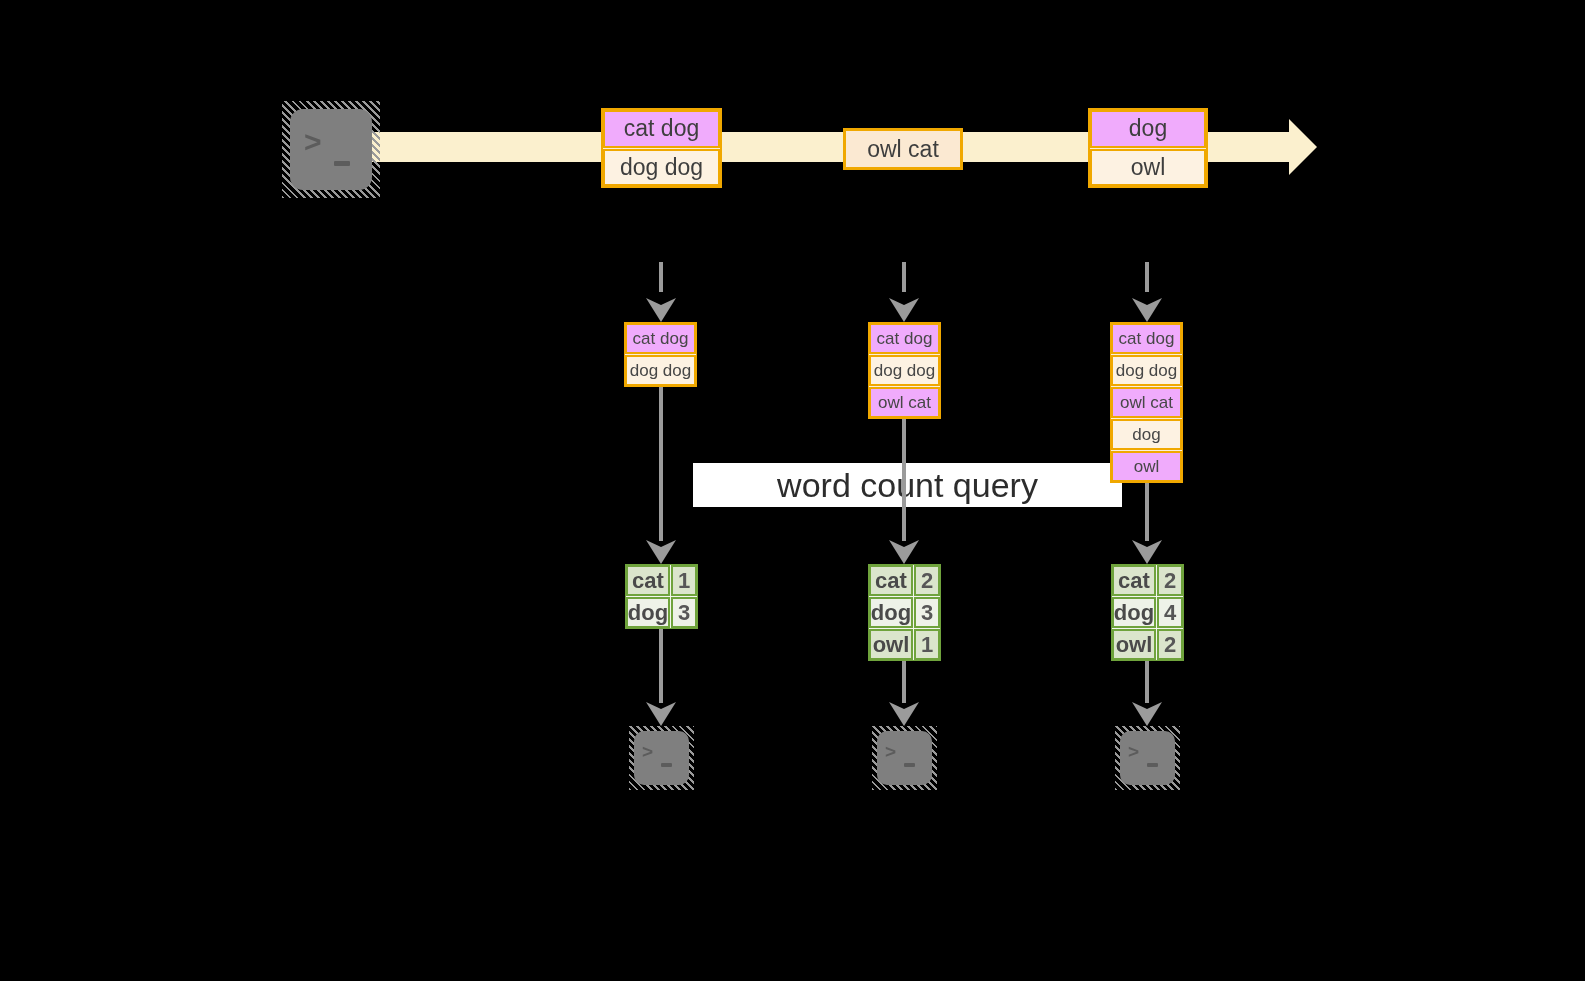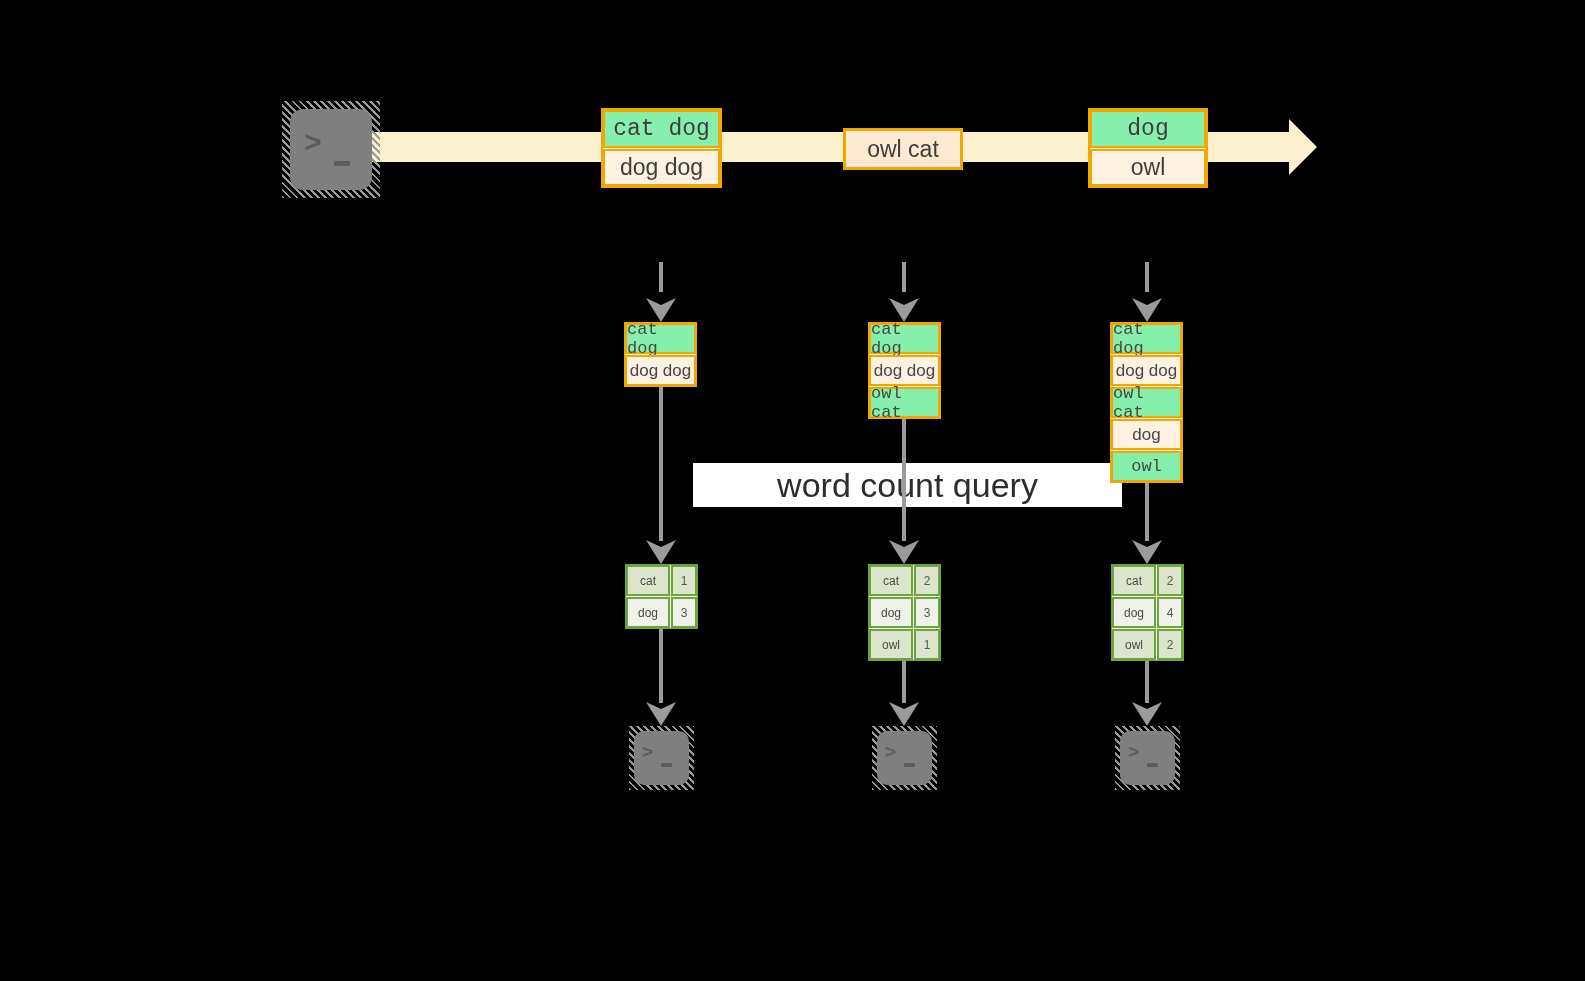--- a/index.html
+++ b/index.html
@@ -44,21 +44,21 @@
   
   .buffer {
     z-index:2; box-sizing:border-box; border:1px solid #F0A800; background:#FBEFD9;
     display:flex; flex-direction:column; gap:1px;
   }
   .buffer .brow {
     box-sizing:border-box; border:2px solid #F0A800; height:31px;
     display:flex; align-items:center; justify-content:center;
     font-size:17px; color:#474747;
   }
-  .fill-a { background:#86efac;font-family:Liberation Mono, monospace; }
+  .fill-a { background:#f0abfc; }
   .fill-b { background:#FDF2E2; }
 
   
   .shaft { width:4px; background:#9B9B9B; z-index:1; }
   .dash  { width:4px; height:30px; background:#9B9B9B; z-index:1; }
   .ahead { width:30px; height:24px; z-index:1; }
 
   
   .query-band {
     left:693px; top:463px; width:429px; height:44px; background:#FFFFFF; z-index:0;
@@ -67,21 +67,21 @@
   }
 
   
   .ctable {
     z-index:2; box-sizing:border-box; border:1px solid #6FA33C; background:#F3F6EE;
     display:flex; flex-direction:column; gap:1px;
   }
   .ctable .trow { display:flex; gap:1px; height:31px; }
   .ctable .cell {
     box-sizing:border-box; border:2px solid #6FA33C;
-    display:flex; align-items:center; justify-content:center; font-size:12px; color:#4A4A4A;
+    display:flex; align-items:center; justify-content:center; font-size:22px; color:#4A4A4A;font-weight:bold;
   }
   .cell.word { width:44px; }
   .cell.num  { flex:1; color:#575757; }
   .trow-a .cell { background:#DBE5CC; }
   .trow-b .cell { background:#EEF2E8; }
 </style>
 </head>
 <body>
 
 <div class="canvas">

